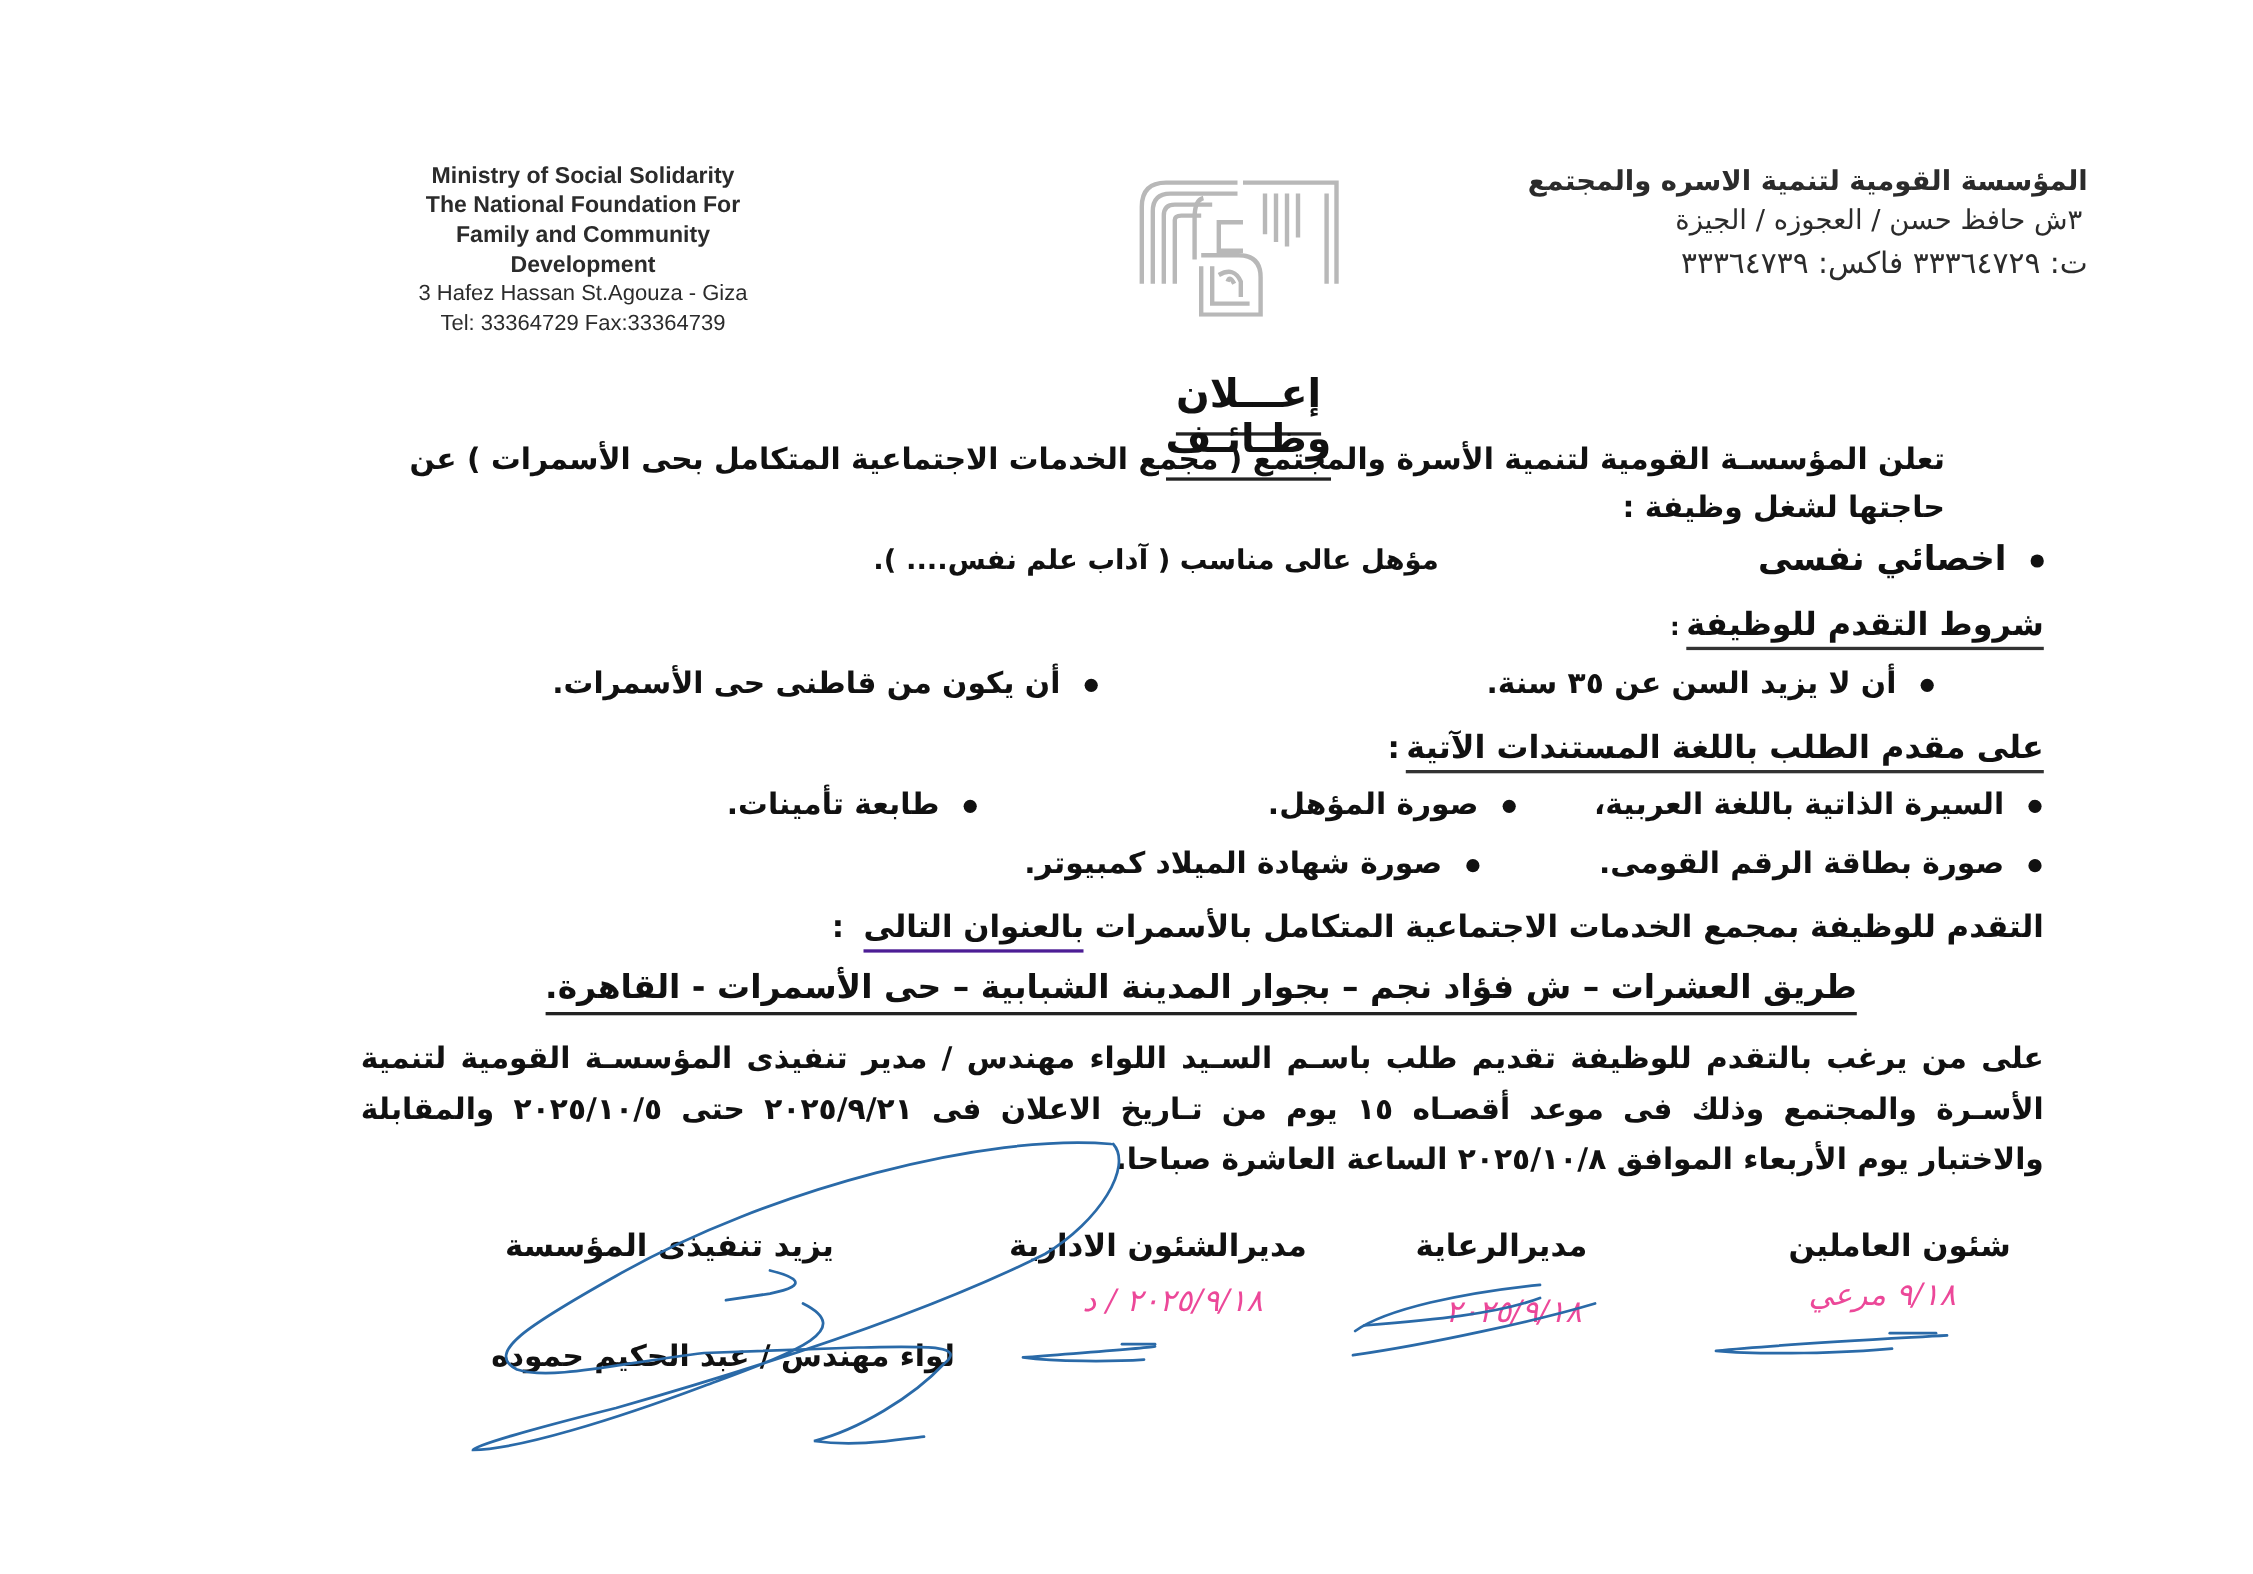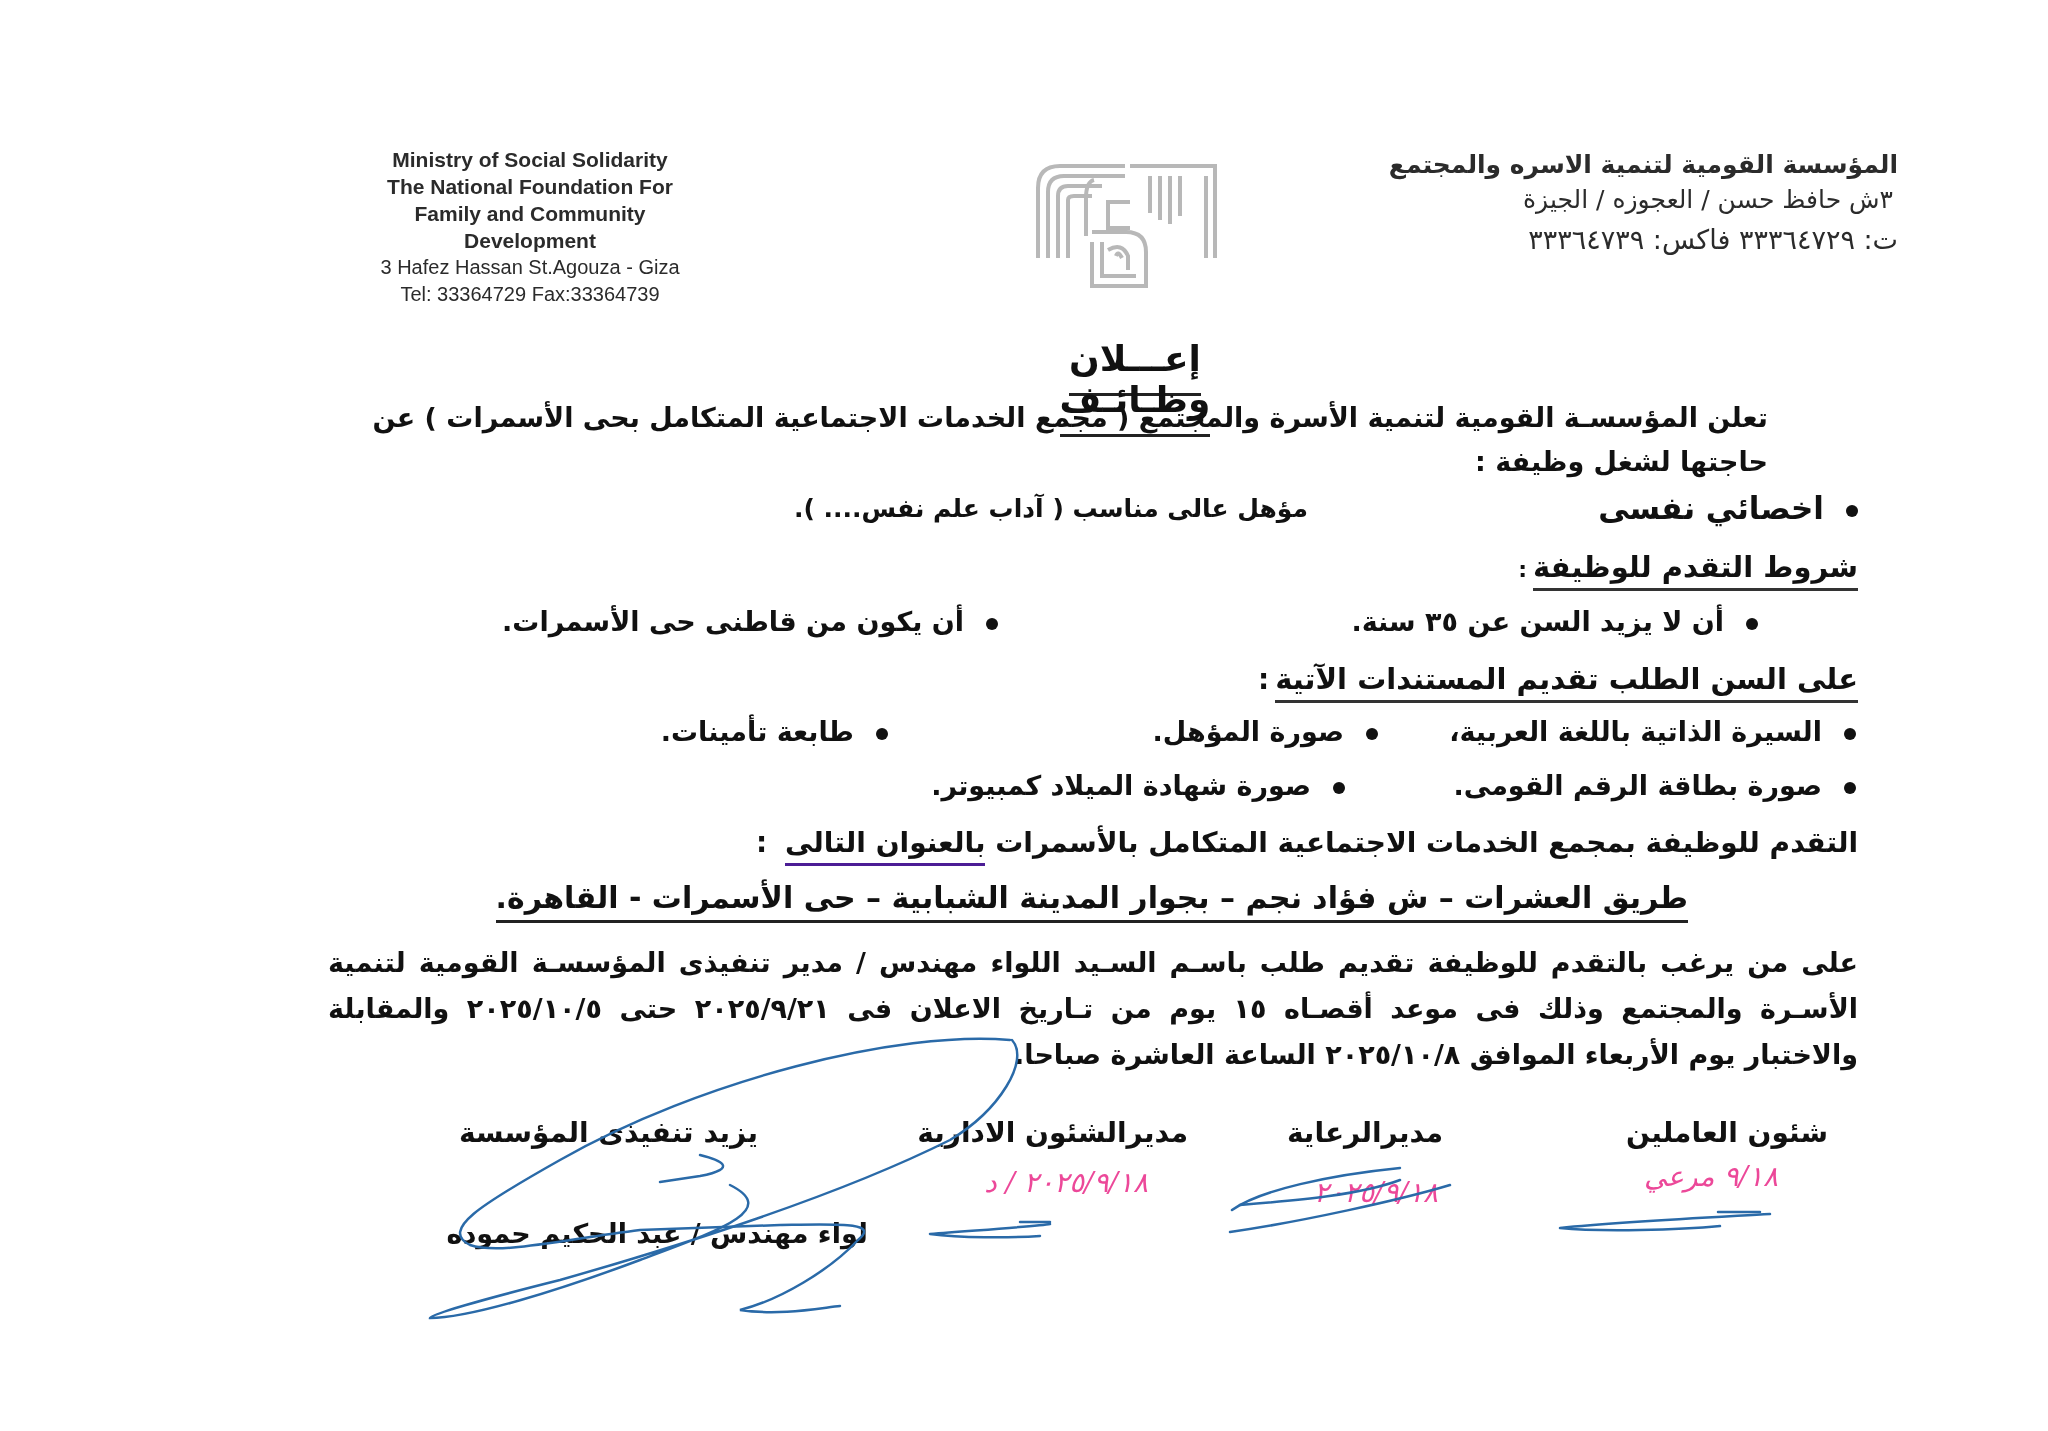--- a/index.html
+++ b/index.html
@@ -114,21 +114,21 @@
 </div>
 
 <div class="abs row rtl" style="right:290px; top:606px;">
   <span class="bullet"></span><span>أن لا يزيد السن عن ٣٥ سنة.</span>
 </div>
 <div class="abs row rtl" style="right:1050px; top:606px;">
   <span class="bullet"></span><span>أن يكون من قاطنى حى الأسمرات.</span>
 </div>
 
 <div class="abs sec-h rtl" style="right:190px; top:662px;">
-  <span class="u">على السن الطلب تقديم المستندات الآتية</span><span class="colon" style="font-size:28px;">:</span>
+  <span class="u">على مقدم الطلب باللغة المستندات الآتية</span><span class="colon" style="font-size:28px;">:</span>
 </div>
 
 <div class="abs row rtl" style="right:192px; top:716px;">
   <span class="bullet"></span><span>السيرة الذاتية باللغة العربية،</span>
 </div>
 <div class="abs row rtl" style="right:670px; top:716px;">
   <span class="bullet"></span><span>صورة المؤهل.</span>
 </div>
 <div class="abs row rtl" style="right:1160px; top:716px;">
   <span class="bullet"></span><span>طابعة تأمينات.</span>

